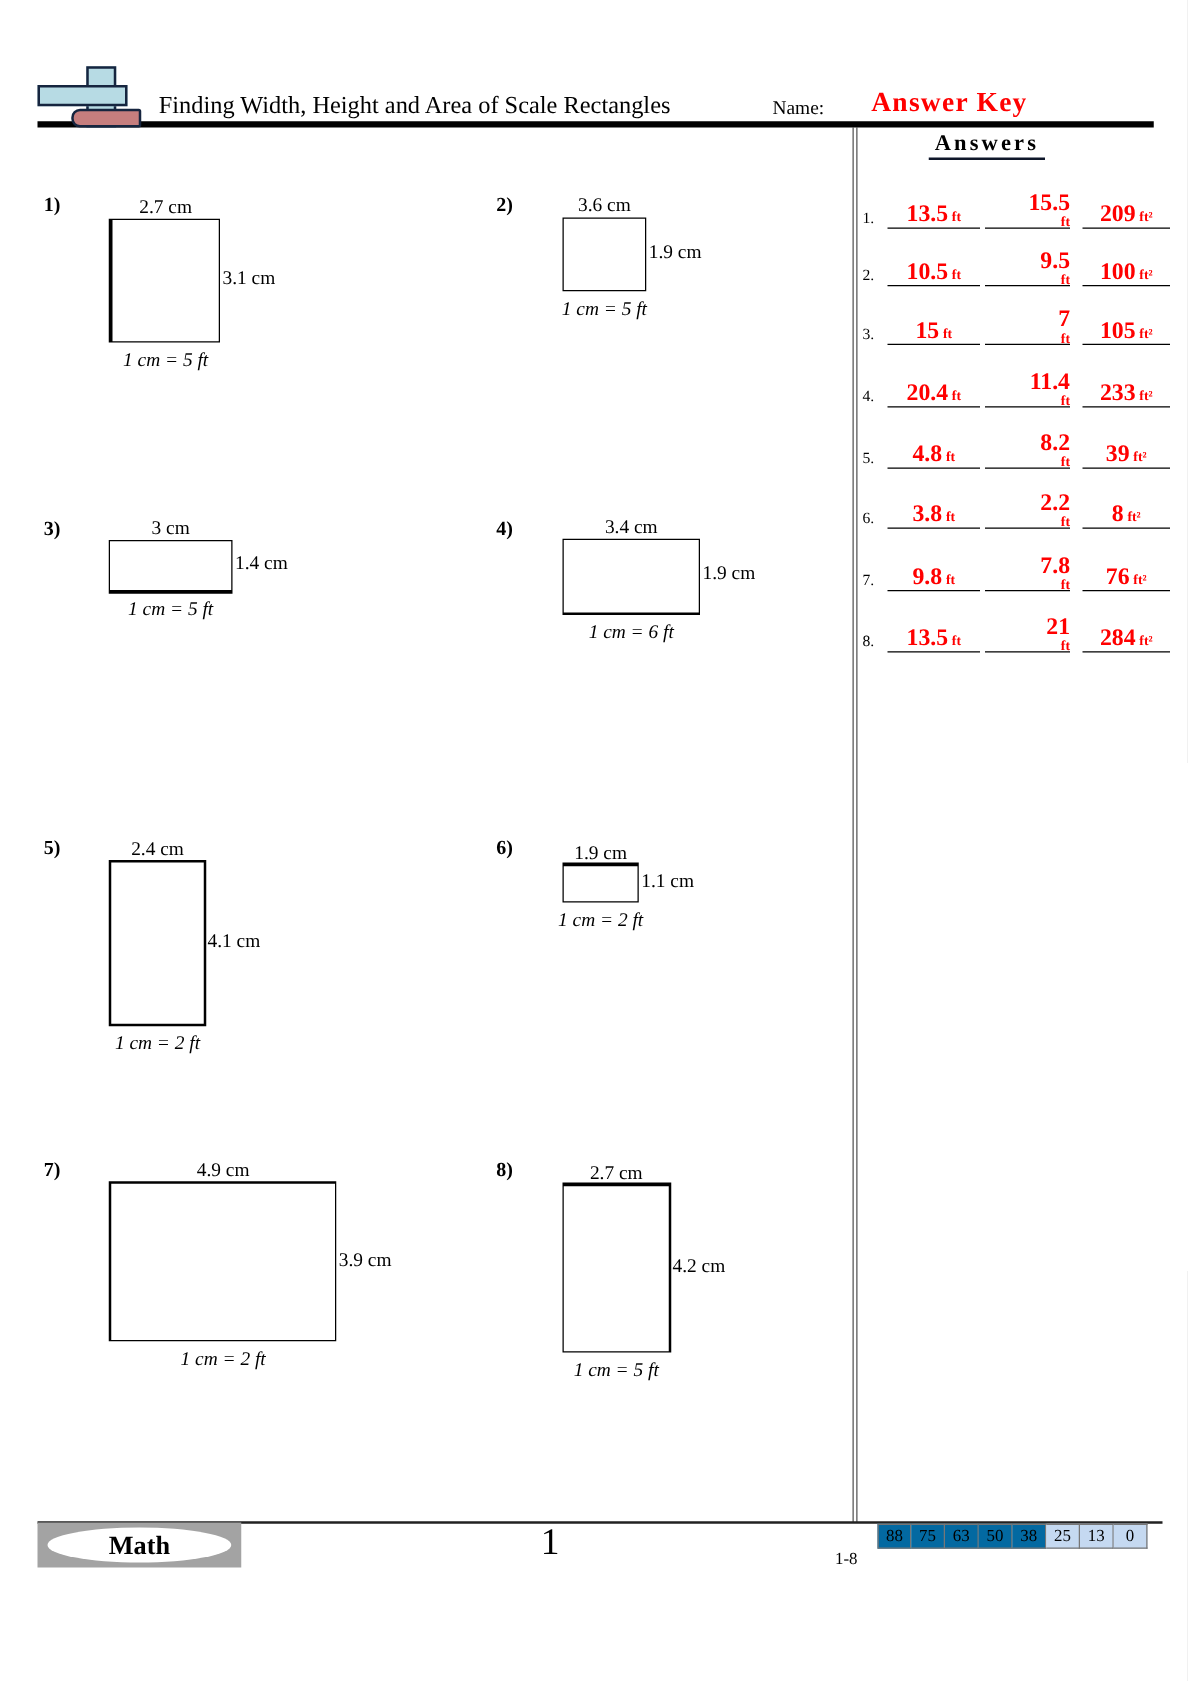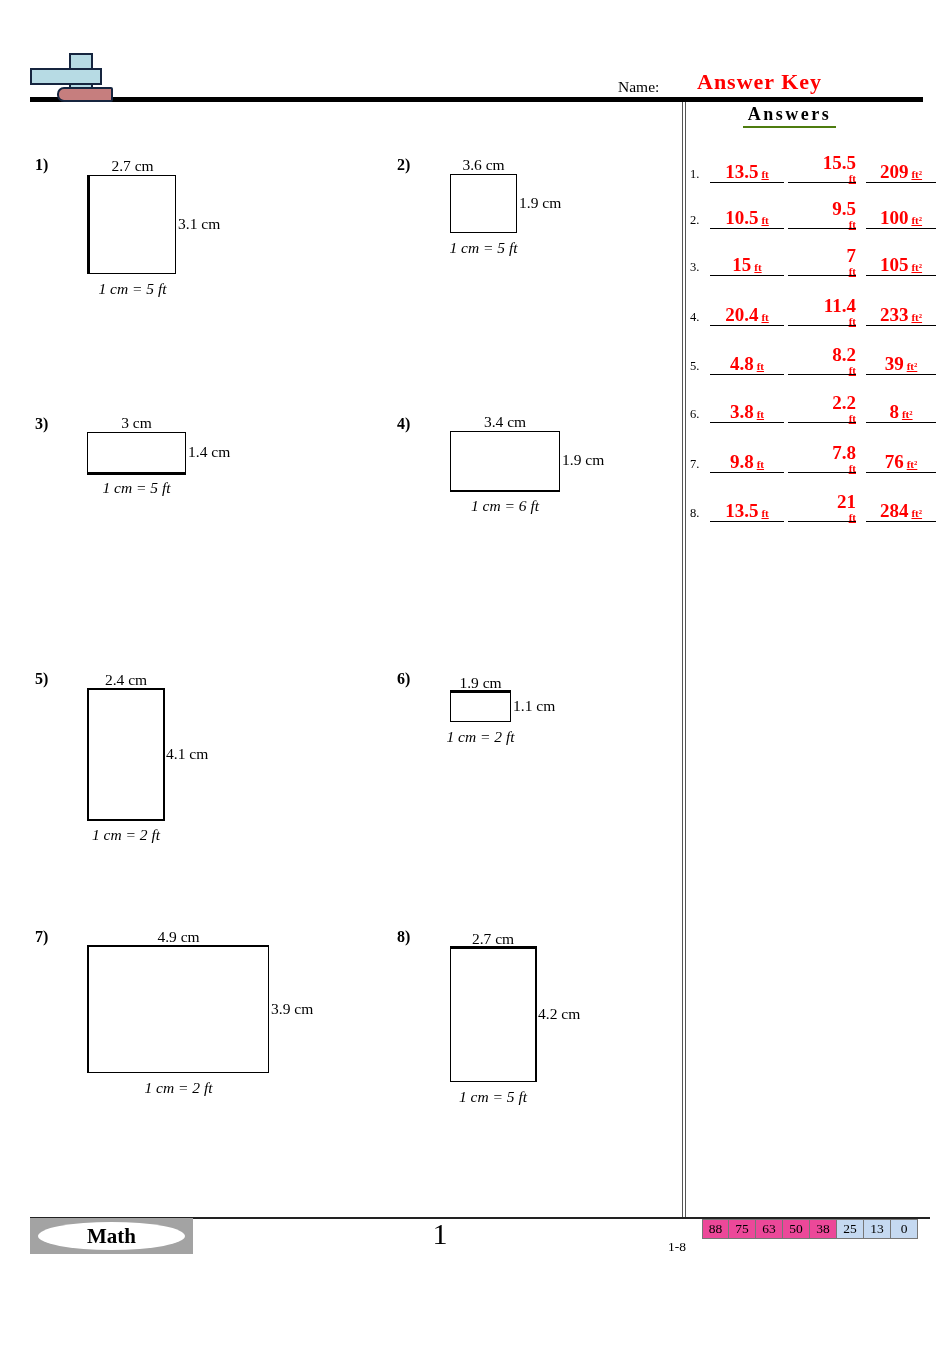--- a/index.html
+++ b/index.html
@@ -31,33 +31,33 @@
   .instructions { left:30px; top:106px; font-weight:bold; font-size:16.5px;
                   line-height:24px; width:600px; }
 
   
   .vdivider { left:682px; top:102px; width:4px; height:1116px;
               border-left:1.5px solid #555; border-right:1.5px solid #555; }
 
   
   .answers-heading { left:687px; top:104px; width:205px; text-align:center;
                      font-size:18px; font-weight:bold; }
-  .answers-heading span { border-bottom:2px solid #4d7c0f; padding:0 5px 2px;
+  .answers-heading span { border-bottom:2px solid #0f172a; padding:0 5px 2px;
                           letter-spacing:2.5px; }
   .ans-row { position:absolute; left:686px; width:256px; height:26px; }
   .ans-num { position:absolute; left:4px; bottom:1px; font-size:12.5px; }
   .ans-cell { position:absolute; bottom:0; height:26px;
               border-bottom:1.8px solid #000;
               display:flex; align-items:flex-end; justify-content:center; }
   .ans-c1 { left:24px;  width:74px; }
   .ans-c2 { left:102px; width:68px;flex-direction:column; }
   .ans-c3 { left:180px; width:70px; }
   .ans-val  { font-size:19px; font-weight:bold; color:#ff0000; line-height:1.05; }
   .ans-unit { font-size:11px; font-weight:bold; color:#ff0000; margin-left:3px;
-              line-height:1; padding-bottom:2px;text-decoration:underline; }
+              line-height:1; padding-bottom:2px; }
 
   
   .prob-num { position:absolute; font-weight:bold; font-size:16px; }
   .rect { position:absolute; border:1.5px solid #000; }
   .dim-top   { position:absolute; left:-20px; right:-20px; bottom:100%; margin-bottom:1px;
                text-align:center; font-size:15.5px; white-space:nowrap; }
   .dim-right { position:absolute; left:100%; margin-left:3px; top:50%;
                transform:translateY(-58%); font-size:15.5px; white-space:nowrap; }
   .scale     { position:absolute; left:-30px; right:-30px; top:100%; margin-top:7px;
                text-align:center; font-style:italic; font-size:15.5px; white-space:nowrap; }
@@ -81,35 +81,36 @@
   .math-badge { left:30px; top:1218px; width:163px; height:36px; background:#a3a3a3; }
   .math-ellipse { position:absolute; left:8px; top:4px; right:8px; bottom:4px;
                   background:#fff; border-radius:50%;
                   display:flex; align-items:center; justify-content:center;
                   font-weight:bold; font-size:21px; }
   .page-num { left:380px; top:1217px; width:120px; text-align:center; font-size:30px; }
   .score { left:668px; top:1219px; display:flex; align-items:flex-start; }
   .score-label { font-size:13.5px; width:34px; text-align:left; padding-top:20px; }
   .score-table { display:flex; }
   .score-cell { width:27px; height:20px; border:1px solid #777; border-left:none;
-                font-size:13.5px; line-height:18px; text-align:center; background:#ec4899; }
+                font-size:13.5px; line-height:18px; text-align:center; background:#0369a1; }
   .score-cell:first-child { border-left:1px solid #777; }
   .score-cell.hl { background:#c5d9f1; }
 </style>
 </head>
 <body>
 
 <div class="page">
 
   <div class="abs logo">
     <div class="vbar"></div>
     <div class="hbar"></div>
     <div class="patch"></div>
     <div class="brick"></div>
   </div>
+  <div class="abs title">Finding Width, Height and Area of Scale Rectangles</div>
   <div class="abs name-label">Name:</div>
   <div class="abs answer-key">Answer Key</div>
   <div class="abs header-rule"></div>
 
 
   <div class="abs vdivider"></div>
 
   <div class="abs answers-heading">
     <span>Answers</span>
   </div>

